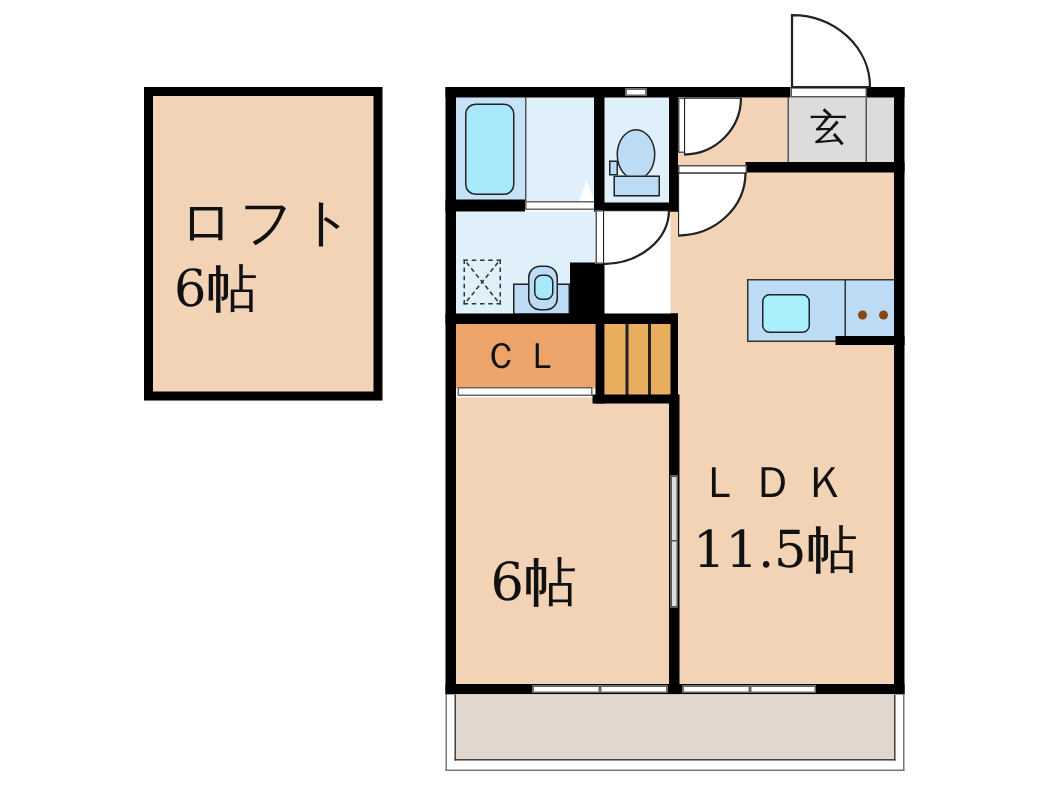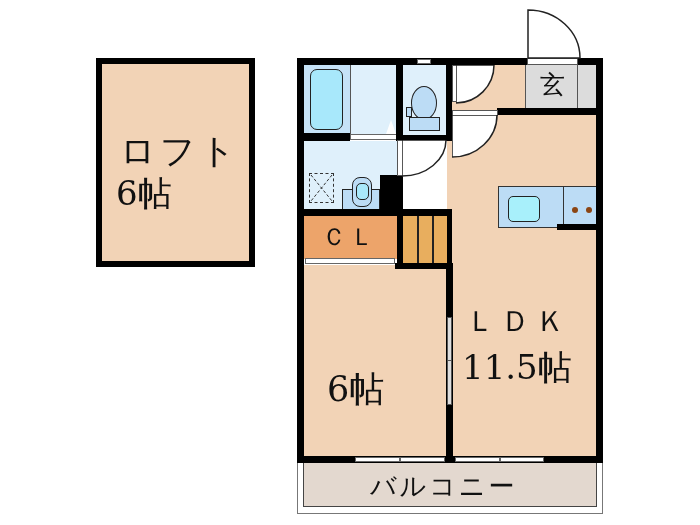--- a/index.html
+++ b/index.html
@@ -8,21 +8,21 @@
   .wall{position:absolute;background:#000;}
   .room-peach{background:#f2d3b6;}
   .lbl{position:absolute;color:#111;font-family:"DejaVu Serif","Liberation Serif",serif;line-height:1;white-space:pre;}
   .jamb{position:absolute;background:#fff;border:1px solid #555;box-sizing:border-box;}
   .win{position:absolute;background:#fff;border:1px solid #666;box-sizing:border-box;}
 </style>
 </head>
 <body>
 
 <div class="abs" style="left:96px;top:58px;width:159px;height:209px;background:#f2d3b6;border:6px solid #000;">
-  <div class="lbl" style="left:18px;top:70px;font-size:35px;letter-spacing:4px;">ロフト</div>
+  <div class="lbl" style="left:18px;top:70px;font-size:35px;letter-spacing:4px;font-family:Liberation Mono, monospace;">ロフト</div>
   <div class="lbl" style="left:14px;top:112px;font-size:34px;">6帖</div>
 </div>
 
 <div class="abs" style="left:0;top:0;width:700px;height:525px;">
 
   <div class="abs room-peach" style="left:447px;top:65px;width:150px;height:392px;"></div>
 
   <div class="abs" style="left:303px;top:65px;width:47px;height:69px;background:#c6e2f7;"></div>
   <div class="abs" style="left:310px;top:69px;width:33px;height:61px;background:#a8e8fb;border:1.5px solid #222;border-radius:7px;"></div>
   <div class="abs" style="left:350px;top:65px;width:47px;height:69px;background:#dff0fb;border-left:1px solid #555;"></div>
@@ -113,14 +113,13 @@
 
   <div class="win" style="left:417px;top:59px;width:14px;height:5px;"></div>
 
   <div class="win" style="left:355px;top:457px;width:45px;height:5px;"></div>
   <div class="win" style="left:400px;top:457px;width:45px;height:5px;"></div>
   <div class="win" style="left:455px;top:457px;width:45px;height:5px;"></div>
   <div class="win" style="left:500px;top:457px;width:44px;height:5px;"></div>
 
   <div class="abs" style="left:297px;top:463px;width:306px;height:51px;border:1.5px solid #777;border-top:none;background:#fff;"></div>
   <div class="abs" style="left:303px;top:463px;width:294px;height:44px;background:#e3d8cf;border:1.5px solid #444;border-top:none;"></div>
-  <div class="lbl" style="left:370px;top:473px;font-size:26px;letter-spacing:3px;">バルコニー</div>
 </div>
 
 </body></html>

